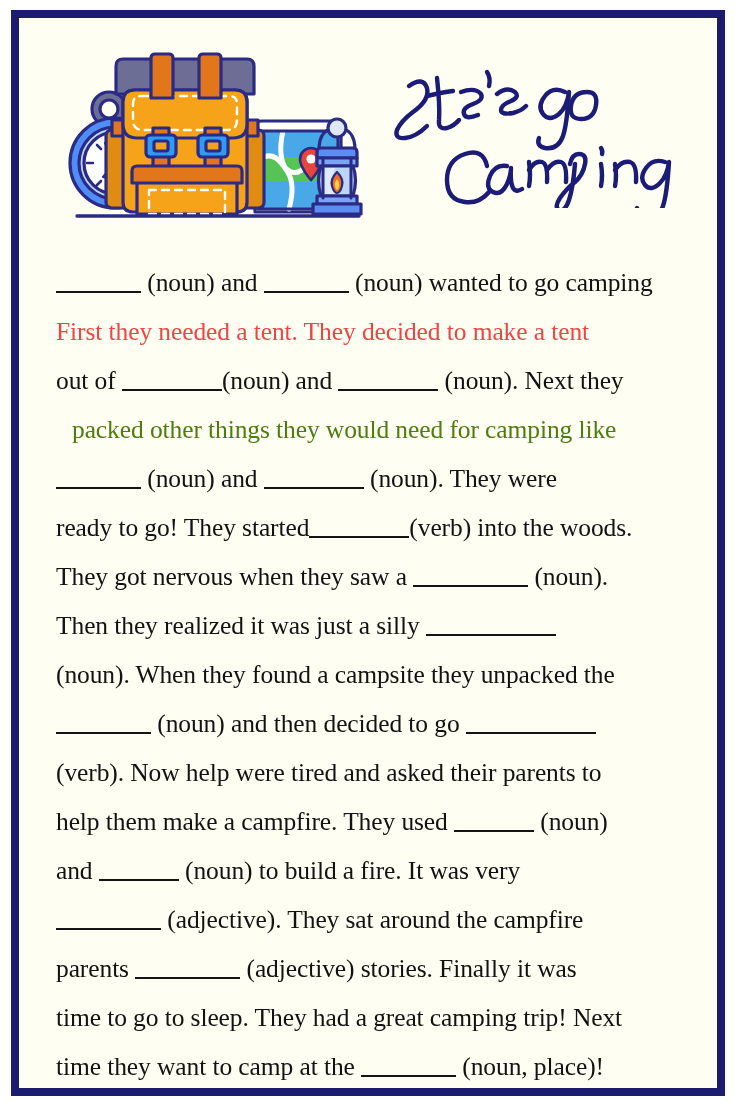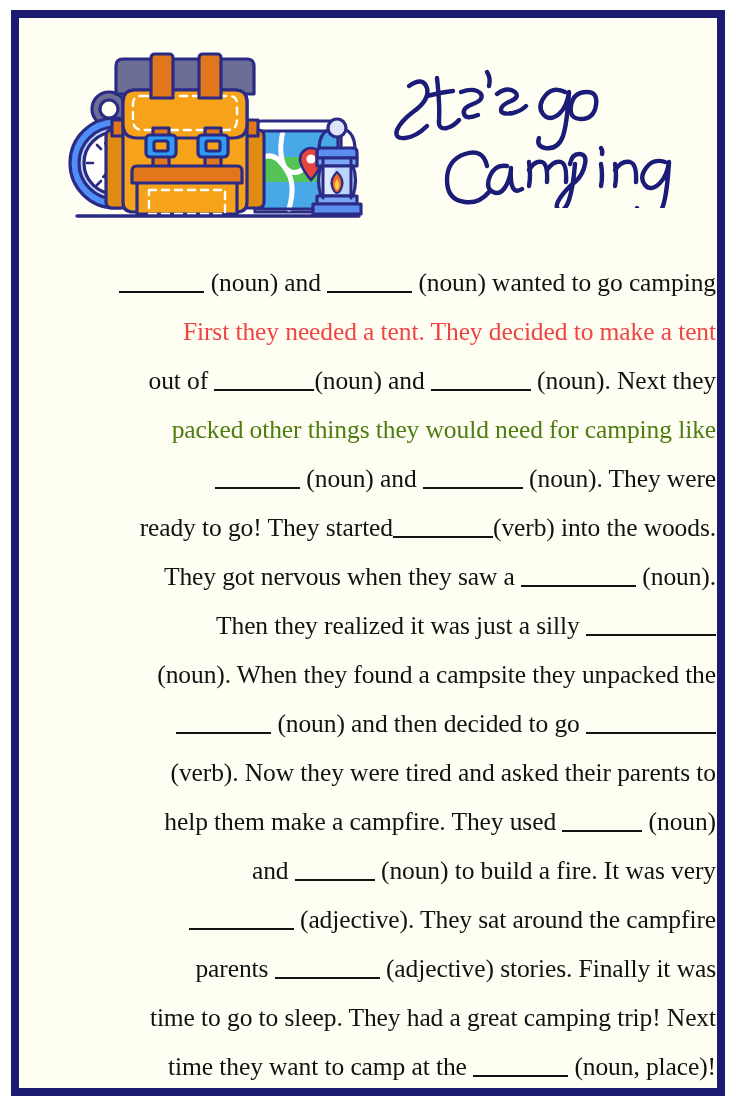--- a/index.html
+++ b/index.html
@@ -15,21 +15,20 @@
   }
 
   
   .page {
     position: absolute;
     left: 0; top: 0;
     width: 660px;
     height: 1106px;
     background: #ffffff;
     box-sizing: border-box;
-    text-align: right;
   }
   .frame {
     position: absolute;
     left: 11px;
     top: 10px;
     width: 714px;
     height: 1086px;
     box-sizing: border-box;
     border: 8px solid #1b1b70;
     background: #fffef2;
@@ -235,23 +234,23 @@
     <div class="story">
 
     <div class="story-line" style="color: rgb(18, 18, 18);"><span class="blank b85"></span><span> (noun) and </span><span class="blank b85"></span><span> (noun) wanted to go camping</span></div>
         <div class="story-line" style="color: #ef4444;"><span>First they needed a tent. They decided to make a tent</span></div>
         <div class="story-line" style="color: rgb(18, 18, 18);"><span>out of </span><span class="blank b100"></span><span>(noun) and </span><span class="blank b100"></span><span> (noun). Next they</span></div>
         <div class="story-line" style="color: #4d7c0f; margin-left: 16px;"><span>packed other things they would need for camping like</span></div>
         <div class="story-line" style="color: rgb(18, 18, 18);"><span class="blank b85"></span><span> (noun) and </span><span class="blank b100"></span><span> (noun). They were</span></div>
         <div class="story-line" style="color: rgb(18, 18, 18);"><span>ready to go! They started</span><span class="blank b100"></span><span>(verb) into the woods.</span></div>
         <div class="story-line" style="color: rgb(18, 18, 18);"><span>They got nervous when they saw a </span><span class="blank b115"></span><span> (noun).</span></div>
         <div class="story-line" style="color: rgb(18, 18, 18);"><span>Then they realized it was just a silly </span><span class="blank b130"></span></div>
-        <div class="story-line" style="color: rgb(18, 18, 18); margin-left: 12px;"><span>(noun). When they found a campsite they unpacked the</span></div>
+        <div class="story-line" style="color: rgb(18, 18, 18);"><span>(noun). When they found a campsite they unpacked the</span></div>
         <div class="story-line" style="color: rgb(18, 18, 18); font-family: Liberation Serif, serif;"><span class="blank b95"></span><span> (noun) and then decided to go </span><span class="blank b130"></span></div>
-        <div class="story-line" style="color: rgb(18, 18, 18);"><span>(verb). Now they were tired and asked their parents to</span></div>
+        <div class="story-line" style="color: rgb(18, 18, 18);"><span>(verb). Now help were tired and asked their parents to</span></div>
         <div class="story-line" style="color: rgb(18, 18, 18);"><span>help them make a campfire. They used </span><span class="blank b80"></span><span> (noun)</span></div>
         <div class="story-line" style="color: rgb(18, 18, 18);"><span>and </span><span class="blank b80"></span><span> (noun) to build a fire. It was very</span></div>
         <div class="story-line" style="color: rgb(18, 18, 18);"><span class="blank b105"></span><span> (adjective). They sat around the campfire</span></div>
         <div class="story-line" style="color: rgb(18, 18, 18);"><span>parents </span><span class="blank b105"></span><span> (adjective) stories. Finally it was</span></div>
         <div class="story-line" style="color: rgb(18, 18, 18);"><span>time to go to sleep. They had a great camping trip! Next</span></div>
         <div class="story-line" style="color: rgb(18, 18, 18);"><span>time they want to camp at the </span><span class="blank b95"></span><span> (noun, place)!</span></div>
       </div>
 
   </div>
 </div>

